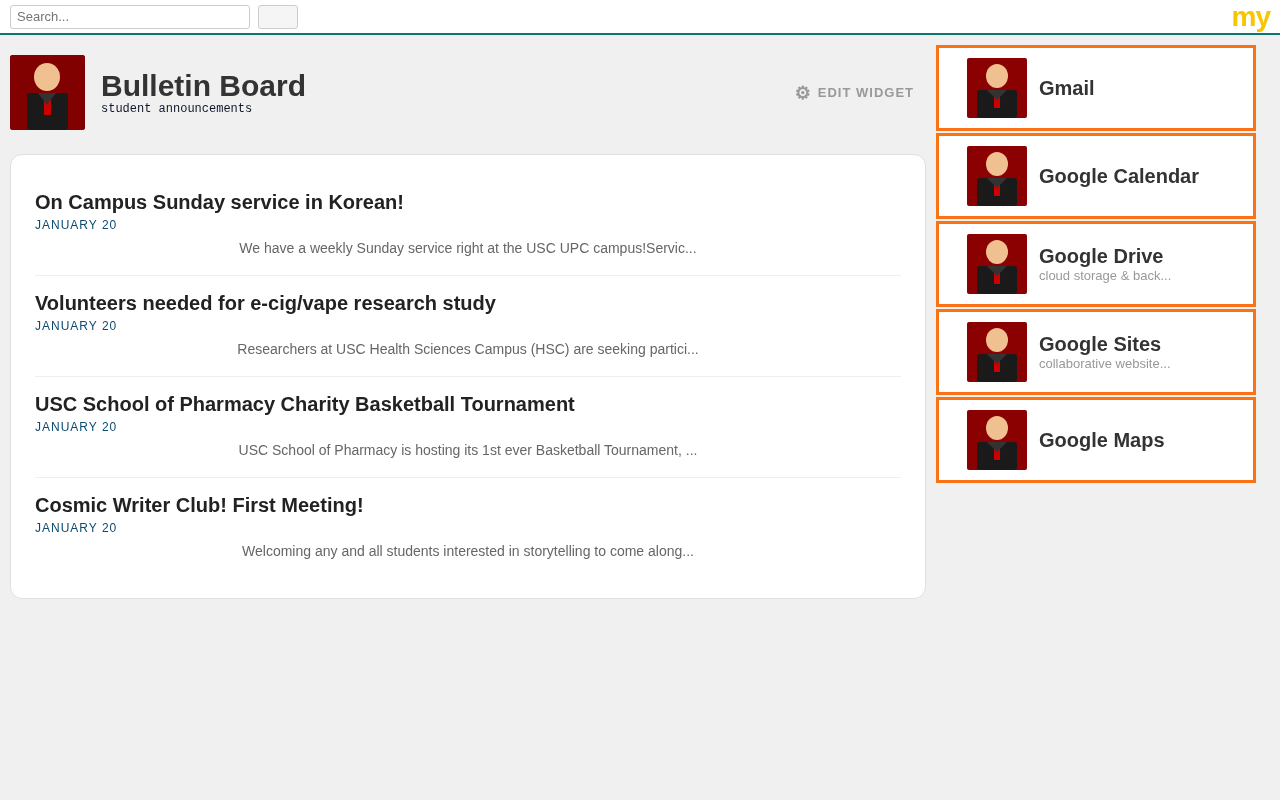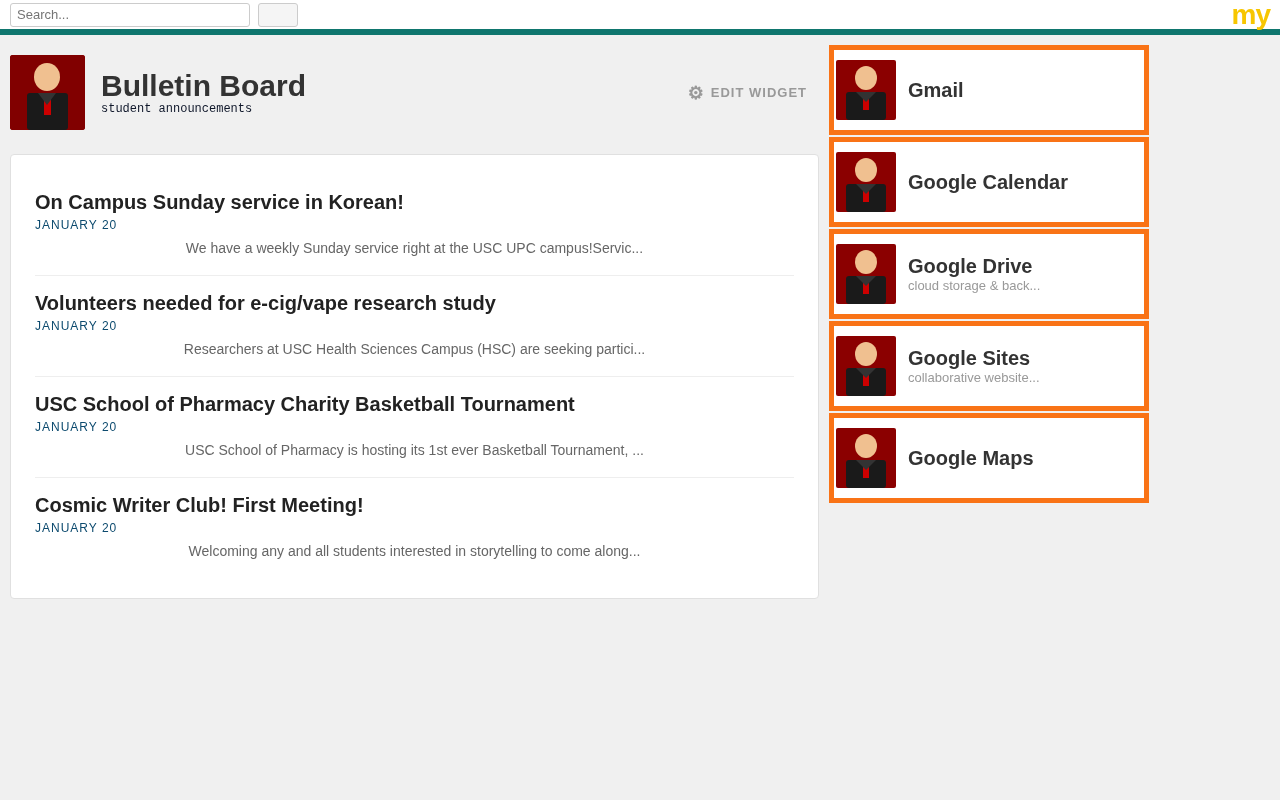--- a/index.html
+++ b/index.html
@@ -5,21 +5,21 @@
     * { box-sizing: border-box; margin: 0; padding: 0; }
     body {
       font-family: Arial, Helvetica, sans-serif;
       background: #f0f0f0;
       overflow-x: hidden;
     }
 
     
     .top-bar {
       background: #fff;
-      border-bottom: 6px solid #0f766e;
+      border-bottom: 2px solid #0f766e;
       height: 35px;
       display: flex;
       align-items: center;
       padding: 0 10px;
     }
     .top-bar-search {
       width: 240px;
       height: 24px;
       border: 1px solid #ccc;
       border-radius: 3px;
@@ -42,21 +42,21 @@
       font-weight: bold;
       color: #f7c600;
       letter-spacing: -1px;
       text-align: center;
     }
     .top-bar-logo span { color: #f7c600; }
 
     
     .main-container {
       display: flex;
-      width: 1149px;
+      width: 1256px;
       padding-top: 10px;
     }
 
     
     .bulletin-panel {
       width: 960px;
       padding: 0 10px;
     }
 
     
@@ -111,21 +111,21 @@
     }
     .gear-icon-svg {
       font-size: 18px;
       color: #999;
     }
 
     
     .bulletin-card {
       background: #fff;
       border: 1px solid #e0e0e0;
-      border-radius: 4px;
+      border-radius: 12px;
       padding: 20px 24px;
       margin-bottom: 0;
     }
 
     .post-item {
       padding: 16px 0;
       border-bottom: 1px solid #eee;
     }
     .post-item:last-child {
       border-bottom: none;
@@ -165,22 +165,22 @@
       display: flex;
       align-items: center;
       margin-bottom: 6px;
       padding: 10px 0;
     }
 
     .app-item {
       display: flex;
       align-items: center;
       background: #fff;
-      border: 5px solid #f97316;
-      padding: 10px 2px;
+      border: 3px solid #f97316;
+      padding: 10px 28px;
       margin-bottom: 2px;
       cursor: pointer;
       min-height: 68px;
     }
 
     .app-avatar {
       width: 60px;
       height: 60px;
       flex-shrink: 0;
       border-radius: 2px;

